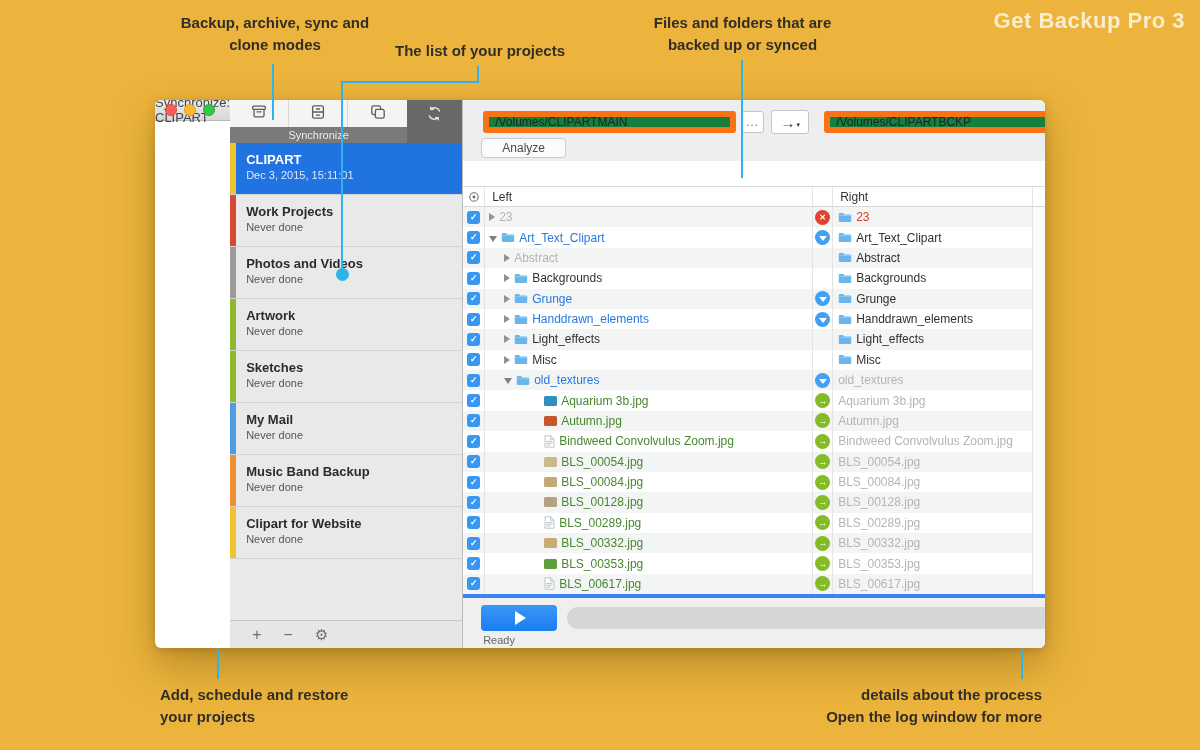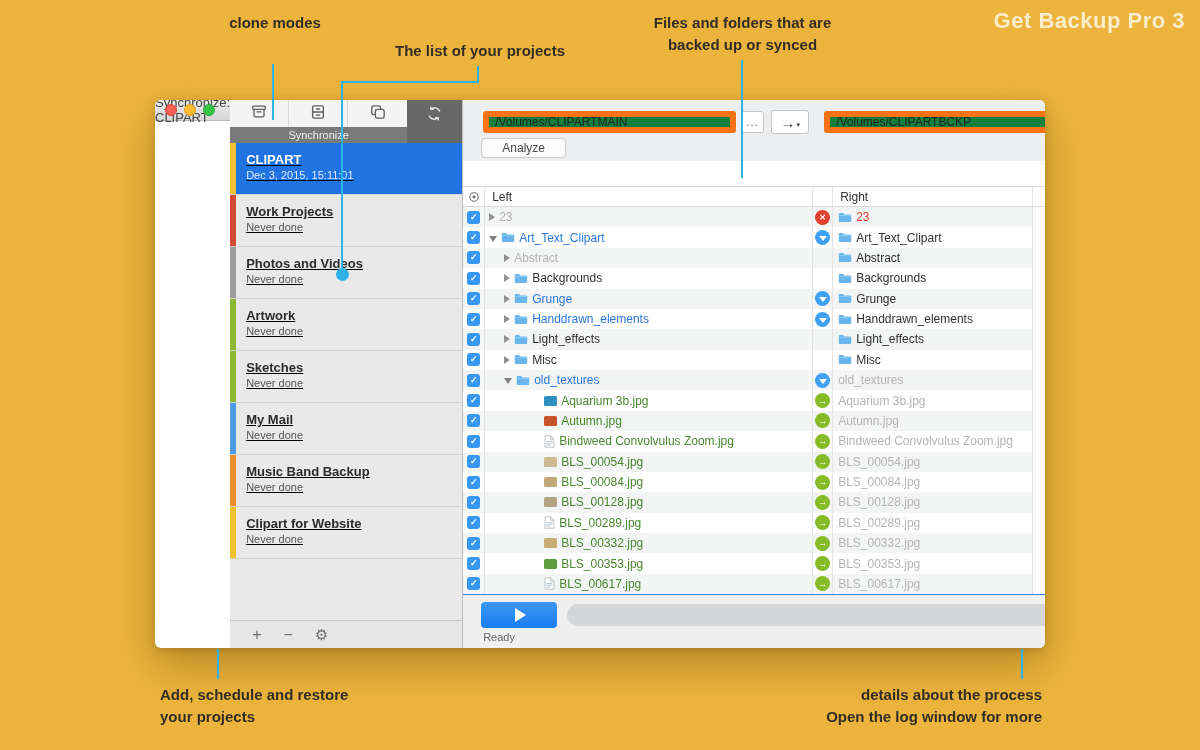--- a/index.html
+++ b/index.html
@@ -32,21 +32,21 @@
 
   
   .sidebar{width:233px;flex:0 0 233px;background:#e9e9e9;border-right:1px solid #bdbdbd;display:flex;flex-direction:column;}
   .modebar{height:43px;flex:0 0 43px;display:flex;}
   .modebar .lightpart{width:177px;display:flex;flex-direction:column;}
   .mode-cells{height:27px;display:flex;background:#f4f4f4;}
   .mode-cell{width:59px;display:flex;align-items:center;justify-content:center;border-right:1px solid #d8d8d8;cursor:default;}
   .mode-label{height:16px;background:#7a7a7a;color:#ececec;font-size:11px;display:flex;align-items:center;justify-content:center;}
   .mode-dark{width:56px;background:#686868;display:flex;align-items:flex-start;justify-content:center;padding-top:5px;}
 
-  .projects{flex:1;overflow:hidden;text-decoration:underline;}
+  .projects{flex:1;overflow:hidden;}
   .proj{height:52px;border-bottom:1px solid #d3d3d3;display:flex;background:#e9e9e9;cursor:default;}
   .proj .stripe{width:6px;flex:0 0 6px;}
   .proj .ptxt{padding:9px 0 0 10px;}
   .proj .pname{font-size:13px;font-weight:bold;color:#2b2b2b;line-height:16px;}
   .proj .pstat{font-size:11px;color:#555;line-height:15px;}
   .proj.selected{background:#2273e2;}
   .proj.selected .pname{color:#fff;}
   .proj.selected .pstat{color:#dce8fb;}
 
   .sidebar-actions{height:28px;flex:0 0 28px;border-top:1px solid #c6c6c6;background:#e6e6e6;
@@ -104,34 +104,35 @@
   .ftext.c-red{color:#e23a2e;}
 
   .sticon{width:15px;height:15px;border-radius:50%;display:flex;align-items:center;justify-content:center;}
   .st-delete{background:#e1412f;}
   .st-delete::after{content:"✕";color:#fff;font-size:8px;font-weight:bold;}
   .st-update{background:#3fa0f6;}
   .st-update::after{content:"";border-top:5px solid #fff;border-left:4px solid transparent;border-right:4px solid transparent;margin-top:2px;}
   .st-copy{background:#84bb26;}
   .st-copy::after{content:"→";color:#fff;font-size:9px;font-weight:bold;}
 
-  .mainfooter{height:54px;flex:0 0 54px;border-top:1px solid #3b82f6;background:#efeff0;position:relative;}
+  .mainfooter{height:54px;flex:0 0 54px;border-top:4px solid #3b82f6;background:#efeff0;position:relative;}
   .playbtn{position:absolute;left:18px;top:7px;width:76px;height:26px;border-radius:4px;
            background:linear-gradient(#3b97f5,#1b7df0);display:flex;align-items:center;justify-content:center;}
   .playbtn::after{content:"";border-left:11px solid #fff;border-top:7px solid transparent;border-bottom:7px solid transparent;margin-left:3px;}
   .progress{position:absolute;left:104px;top:9px;width:510px;height:22px;border-radius:11px;background:#d5d6d7;}
   .logbtn{position:absolute;left:628px;top:7px;width:22px;height:24px;display:flex;align-items:center;justify-content:center;}
   .ready{position:absolute;left:20px;top:36px;font-size:11px;color:#666;}
 </style>
 </head>
 <body>
 
 <div class="canvas">
 
   <div class="ann center" style="left:140px;top:12px;width:270px;">
+    <div>Backup, archive, sync and</div>
     <div>clone modes</div>
   </div>
   <div class="ann center" style="left:380px;top:40px;width:200px;">
     <div>The list of your projects</div>
   </div>
   <div class="ann center" style="left:630px;top:12px;width:225px;">
     <div>Files and folders that are</div>
     <div>backed up or synced</div>
   </div>
   <div class="brand">Get Backup Pro 3</div>

